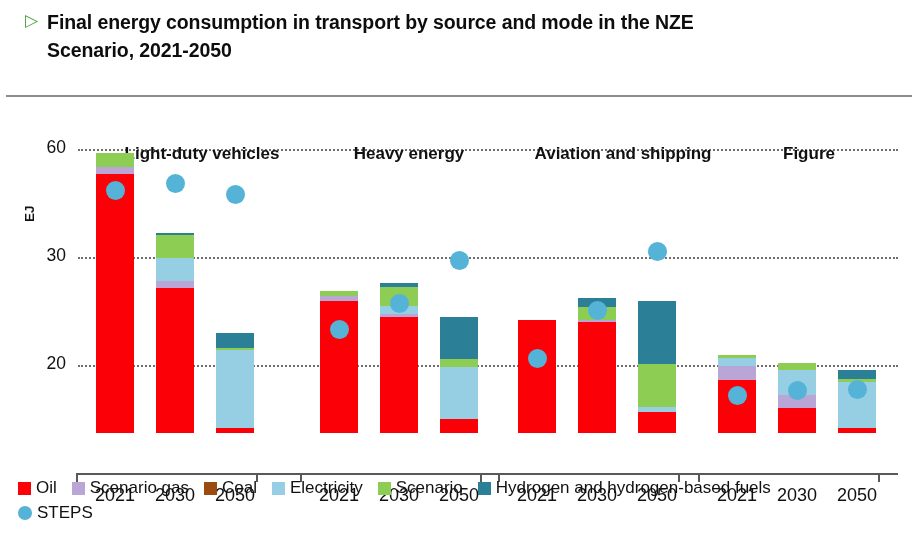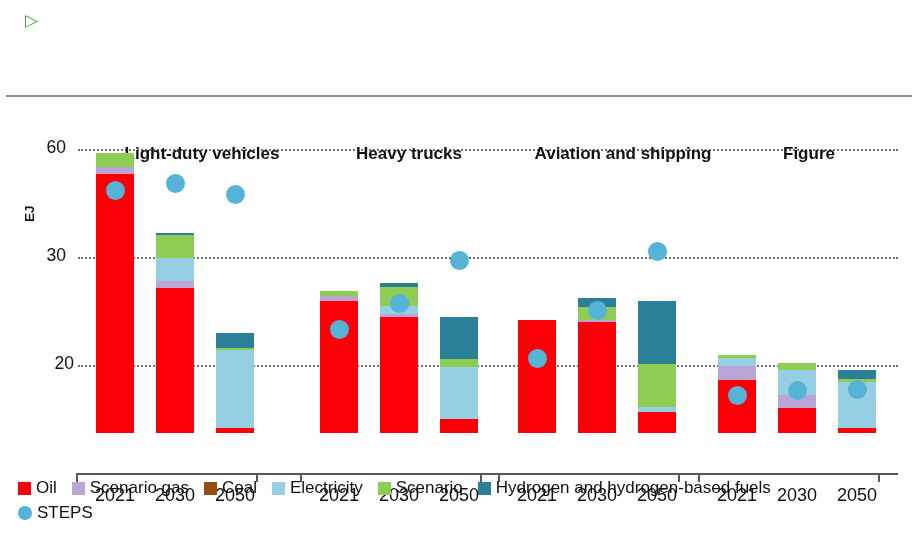--- a/index.html
+++ b/index.html
@@ -99,40 +99,41 @@
   .swatch{width:13px;height:13px;margin-right:5px;flex:none;}
   .swatch.dot{border-radius:50%;width:14px;height:14px;}
   .legend-label{font-size:17px;color:#111111;}
 </style>
 </head>
 <body>
 
 <div id="title-block">
   <div class="title-row">
     <span id="figure-marker">▷</span>
+    <span id="figure-title">Final energy consumption in transport by source and mode in the NZE Scenario, 2021-2050</span>
   </div>
 </div>
 <div id="title-rule"></div>
 
 <div id="chart">
   <div id="y-axis-title">EJ</div>
   <div id="y-ticks">
-      <div class="y-tick-label" style="top: 254.935px; left: 28px;">20</div>
+      <div class="y-tick-label" style="top: 254.935px; left: 20px;">20</div>
       <div class="y-tick-label" style="top: 146.871px; left: 20px;">30</div>
       <div class="y-tick-label" style="top: 38.8065px; left: 20px;">60</div>
     </div>
   <div id="plot-area">
     <div id="gridlines">
         <div class="gridline" style="top: 226.935px;"></div>
         <div class="gridline" style="top: 118.871px;"></div>
         <div class="gridline" style="top: 10.8065px;"></div>
       </div>
     <div id="group-headers">
         <div class="group-header" style="left: 18px; width: 212px;">Light-duty vehicles</div>
-        <div class="group-header" style="left: 242px; width: 178px;">Heavy trucks</div>
+        <div class="group-header" style="left: 242px; width: 178px;">Heavy energy</div>
         <div class="group-header" style="left: 432px; width: 226px;">Aviation and shipping</div>
         <div class="group-header" style="left: 640px; width: 182px;">Figure</div>
       </div>
     <div id="bars-layer">
         <div class="bar" style="left: 18px; height: 279.887px;">
           <span class="seg" style="height: 14.0484px; background: rgb(141, 205, 84);"></span>
           <span class="seg" style="height: 6.48387px; background: rgb(185, 166, 214);"></span>
           <span class="seg" style="height: 259.355px; background: rgb(251, 0, 7);"></span>
         </div>
         <div class="bar" style="left: 78px; height: 199.919px;">

